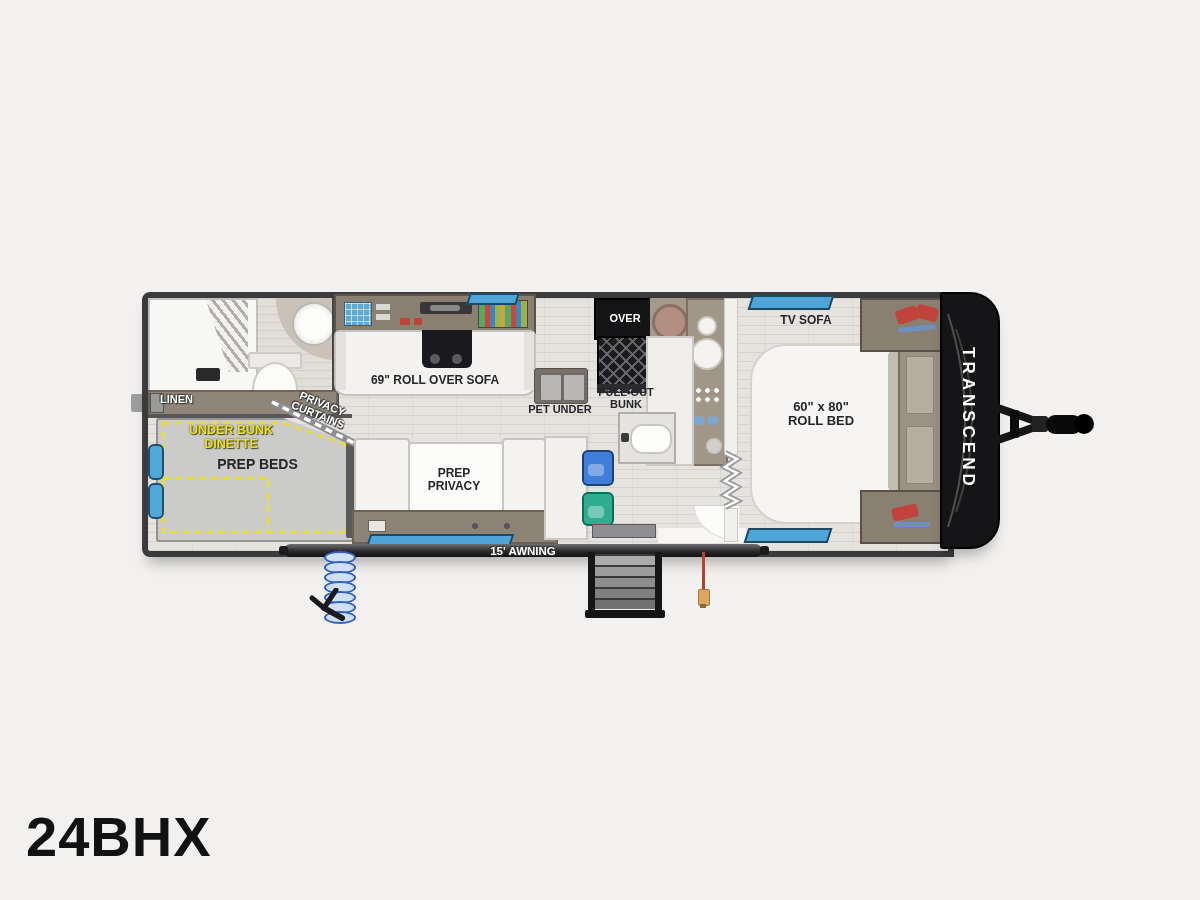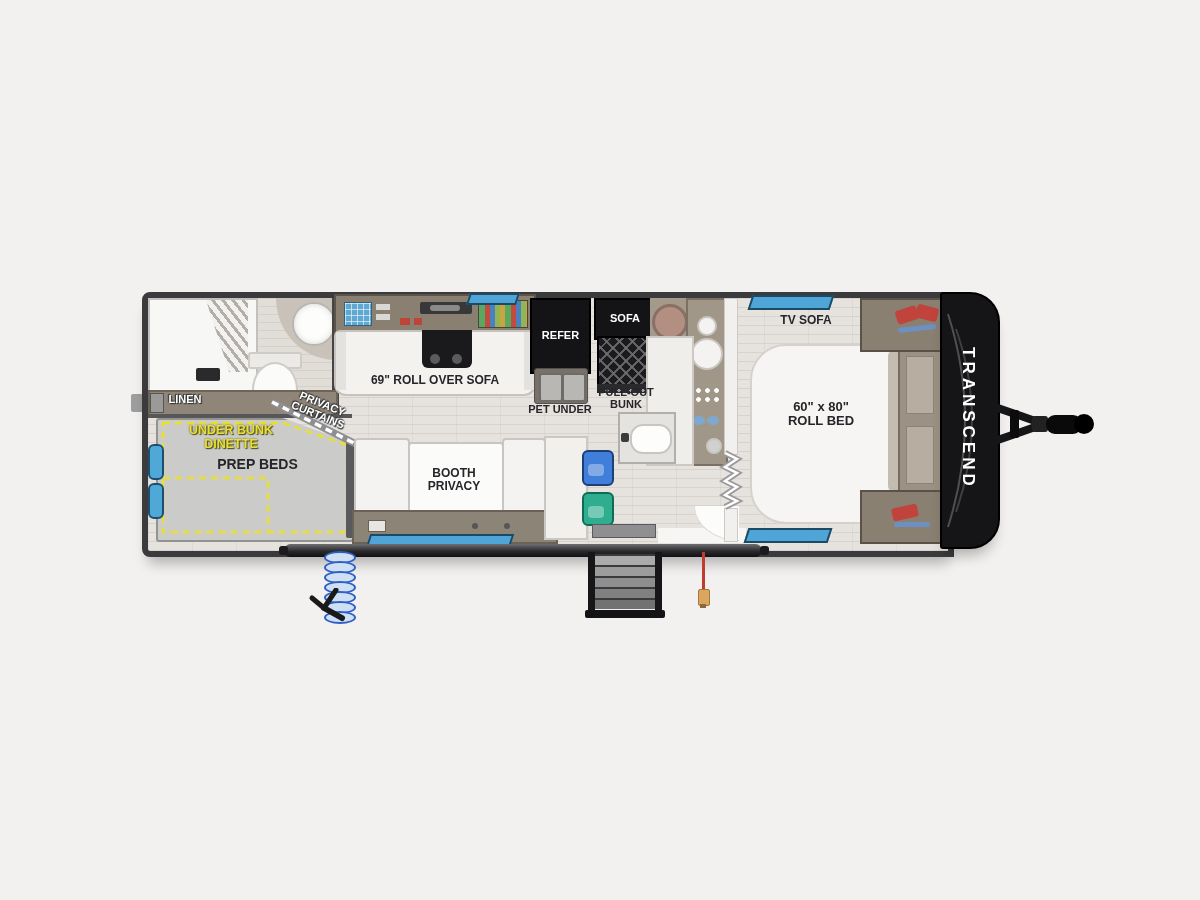--- a/index.html
+++ b/index.html
@@ -126,21 +126,21 @@
   <div class="abs shower"></div>
   <div class="abs shower-hatch"></div>
   <div class="abs shower-fix"></div>
   <div class="abs toilet-tank"></div>
   <div class="abs toilet-bowl"></div>
   <div class="abs sink-counter"></div>
   <div class="abs sink-bowl"></div>
   <div class="abs bath-wall"></div>
   <div class="abs linen-cab"></div>
   <div class="abs linen-box"></div>
-  <div class="abs lbl lbl-white lbl-sm" style="left:160px;top:394px;width:50px;text-align:center;">LINEN</div>
+  <div class="abs lbl lbl-white lbl-sm" style="left:160px;top:394px;width:50px;text-align:left;">LINEN</div>
   <div class="abs wall-h"></div>
 
   <div class="abs bunk-mat"></div>
   <svg class="abs" style="left:152px;top:414px;" width="202" height="128">
     <polygon points="11,9 131,9 195,31 195,118 11,118" fill="none" stroke="#eadf2f" stroke-width="2.5" stroke-dasharray="7 5"></polygon>
     <polyline points="11,64 116,64 116,118" fill="none" stroke="#eadf2f" stroke-width="2.5" stroke-dasharray="7 5"></polyline>
   </svg>
   <div class="abs" style="left:148px;top:444px;">
     <div class="ladder-bar"></div>
     <div class="ladder-bar" style="margin-top:3px;"></div>
@@ -176,30 +176,27 @@
   <div class="abs sofa">
     <div class="abs sofa-arm" style="left:0;top:0;"></div>
     <div class="abs sofa-arm" style="right:0;top:0;"></div>
   </div>
   <div class="abs sofa-black">
     <div class="abs cup" style="left:8px;top:24px;"></div>
     <div class="abs cup" style="left:30px;top:24px;"></div>
   </div>
   <div class="abs lbl" style="left:349px;top:374px;width:172px;">69" ROLL OVER SOFA</div>
 
-  <div class="abs refer">
-    <span class="lbl lbl-white" style="position:static;font-size:11px;text-shadow:none;">REFER</span>
-  </div>
   <div class="abs petdish">
     <div class="pd-bowl" style="left:4px;"></div>
     <div class="pd-bowl" style="left:27px;"></div>
   </div>
   <div class="abs lbl lbl-sm" style="left:518px;top:404px;width:84px;">PET UNDER</div>
   <div class="abs micro">
-    <span class="lbl lbl-white" style="position:static;font-size:11px;text-shadow:none;">SOFA</span>
+    <span class="lbl lbl-white" style="position:static;font-size:11px;text-shadow:none;">OVER</span>
   </div>
   <div class="abs stove"></div>
   <div class="abs knobs"></div>
   <div class="abs counter-patch"></div>
   <div class="abs decor-circle"></div>
   <div class="abs counter-col">
     <div class="ccircle" style="left:9px;top:16px;width:16px;height:16px;"></div>
     <div class="ccircle" style="left:3px;top:38px;width:28px;height:28px;"></div>
     <div class="cdots"></div>
     <div class="cblue" style="left:5px;top:116px;"></div>
@@ -218,21 +215,21 @@
 
   <div class="abs bench" style="left:354px;top:438px;width:52px;height:80px;"></div>
   <div class="abs bench" style="left:502px;top:438px;width:40px;height:80px;"></div>
   <div class="abs bench" style="left:408px;top:442px;width:92px;height:78px;background:#fbfbfa;"></div>
   <div class="abs din-base">
     <div class="abs" style="left:14px;top:8px;width:16px;height:10px;background:#e8e6e2;border:1px solid #6b6257;"></div>
     <div class="abs" style="left:118px;top:11px;width:6px;height:6px;background:#55555a;border-radius:50%;"></div>
     <div class="abs" style="left:150px;top:11px;width:6px;height:6px;background:#55555a;border-radius:50%;"></div>
   </div>
   <div class="abs lbl" style="left:410px;top:467px;width:88px;">
-    <div>BOOTH</div>
+    <div>PREP</div>
     <div>PRIVACY</div>
   </div>
   <div class="abs win" style="left:368px;top:534px;width:140px;height:10px;"></div>
   <div class="abs island"></div>
   <div class="abs chair-blue">
       <div class="chair-seat"></div>
     </div>
   <div class="abs chair-teal">
       <div class="chair-seat"></div>
     </div>
@@ -282,20 +279,21 @@
     <line x1="0" y1="50" x2="46" y2="34" stroke="#161618" stroke-width="8" stroke-linecap="round"></line>
     <rect x="18" y="18" width="9" height="28" fill="#0c0c0c" rx="2"></rect>
     <rect x="40" y="24" width="16" height="16" fill="#222" rx="3"></rect>
     <rect x="54" y="23" width="36" height="19" fill="#0a0a0a" rx="9"></rect>
     <circle cx="92" cy="32" r="10" fill="#000"></circle>
   </svg>
 
   <div class="abs awning"></div>
   <div class="abs awn-cap" style="left:279px;"></div>
   <div class="abs awn-cap" style="left:760px;"></div>
+  <div class="abs lbl lbl-white" style="left:284px;top:545px;width:478px;font-size:11.5px;">15' AWNING</div>
 
   <div class="abs steps">
     <div class="step-rail" style="left:0;"></div>
     <div class="step-rail" style="right:0;"></div>
     <div class="tread" style="top:2px;background:#ababab;"></div>
     <div class="tread" style="top:13px;background:#9c9c9c;"></div>
     <div class="tread" style="top:24px;background:#8e8e8e;"></div>
     <div class="tread" style="top:35px;background:#808080;"></div>
     <div class="tread" style="top:46px;background:#727272;"></div>
     <div class="step-base"></div>
@@ -312,13 +310,14 @@
   </div>
   <svg class="abs" style="left:306px;top:588px;" width="48" height="36">
     <line x1="30" y1="2" x2="18" y2="20" stroke="#1a1a1c" stroke-width="5" stroke-linecap="round"></line>
     <line x1="18" y1="20" x2="6" y2="10" stroke="#1a1a1c" stroke-width="5" stroke-linecap="round"></line>
     <line x1="18" y1="20" x2="36" y2="30" stroke="#1a1a1c" stroke-width="6" stroke-linecap="round"></line>
   </svg>
   <div class="abs cord"></div>
   <div class="abs plug"></div>
   <div class="abs plug-tip"></div>
 
+  <div class="abs model-label">24BHX</div>
 </div>
 
 </body></html>

